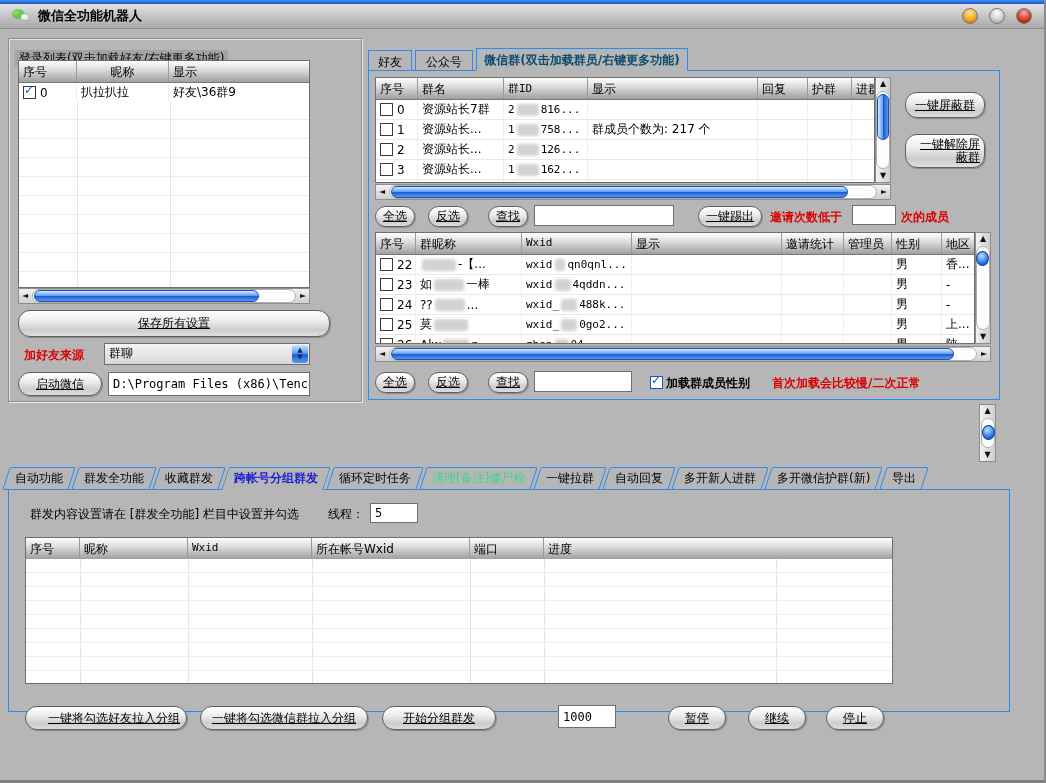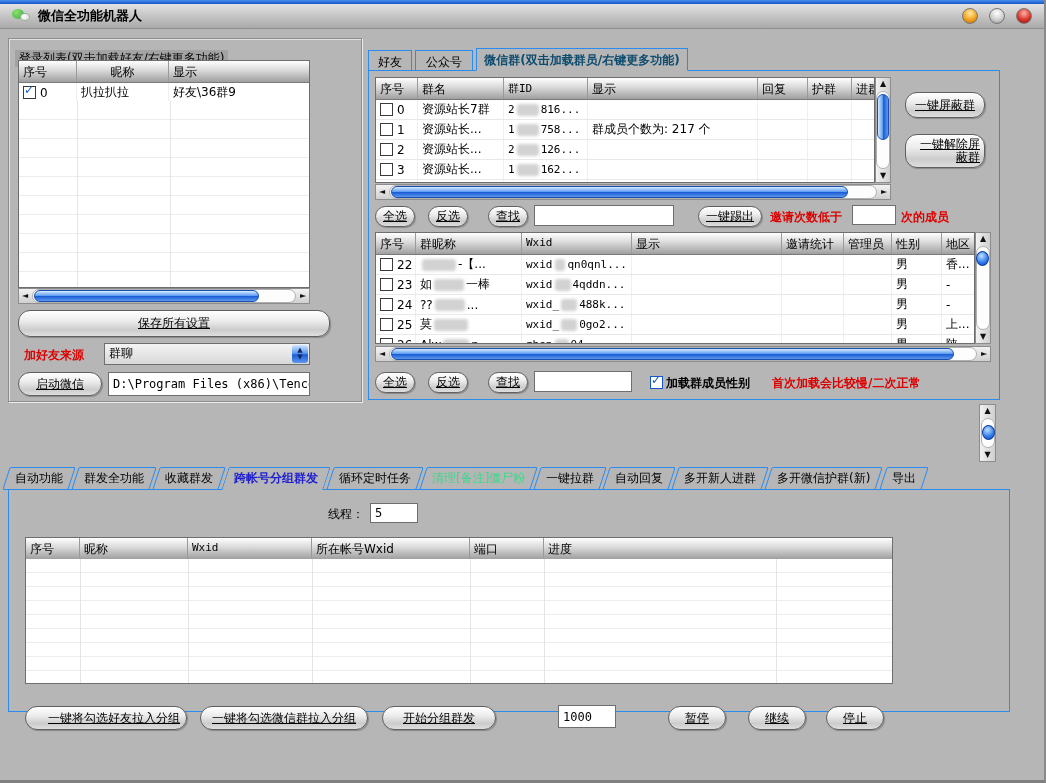--- a/index.html
+++ b/index.html
@@ -413,20 +413,21 @@
     <div class="btab green"><span>清理[备注]僵尸粉</span></div>
     <div class="btab"><span>一键拉群</span></div>
     <div class="btab"><span>自动回复</span></div>
     <div class="btab"><span>多开新人进群</span></div>
     <div class="btab"><span>多开微信护群(新)</span></div>
     <div class="btab"><span>导出</span></div>
   </div>
 
   <div class="bluebox" style="left:8px;top:489px;width:1000px;height:221px;"></div>
 
+  <div style="position:absolute;left:30px;top:506px;">群发内容设置请在 [群发全功能] 栏目中设置并勾选</div>
   <div style="position:absolute;left:328px;top:506px;">线程：</div>
   <input class="field" style="left: 370px; top: 503px; width: 48px; height: 20px;" value="5">
 
   <div class="tbl" style="left:25px;top:537px;width:868px;height:147px;">
     <div class="hdr">
       <div class="c" style="width:54px;">序号</div>
       <div class="c" style="width:108px;">昵称</div>
       <div class="c mono" style="width:124px;">Wxid</div>
       <div class="c" style="width:158px;">所在帐号Wxid</div>
       <div class="c" style="width:74px;">端口</div>

